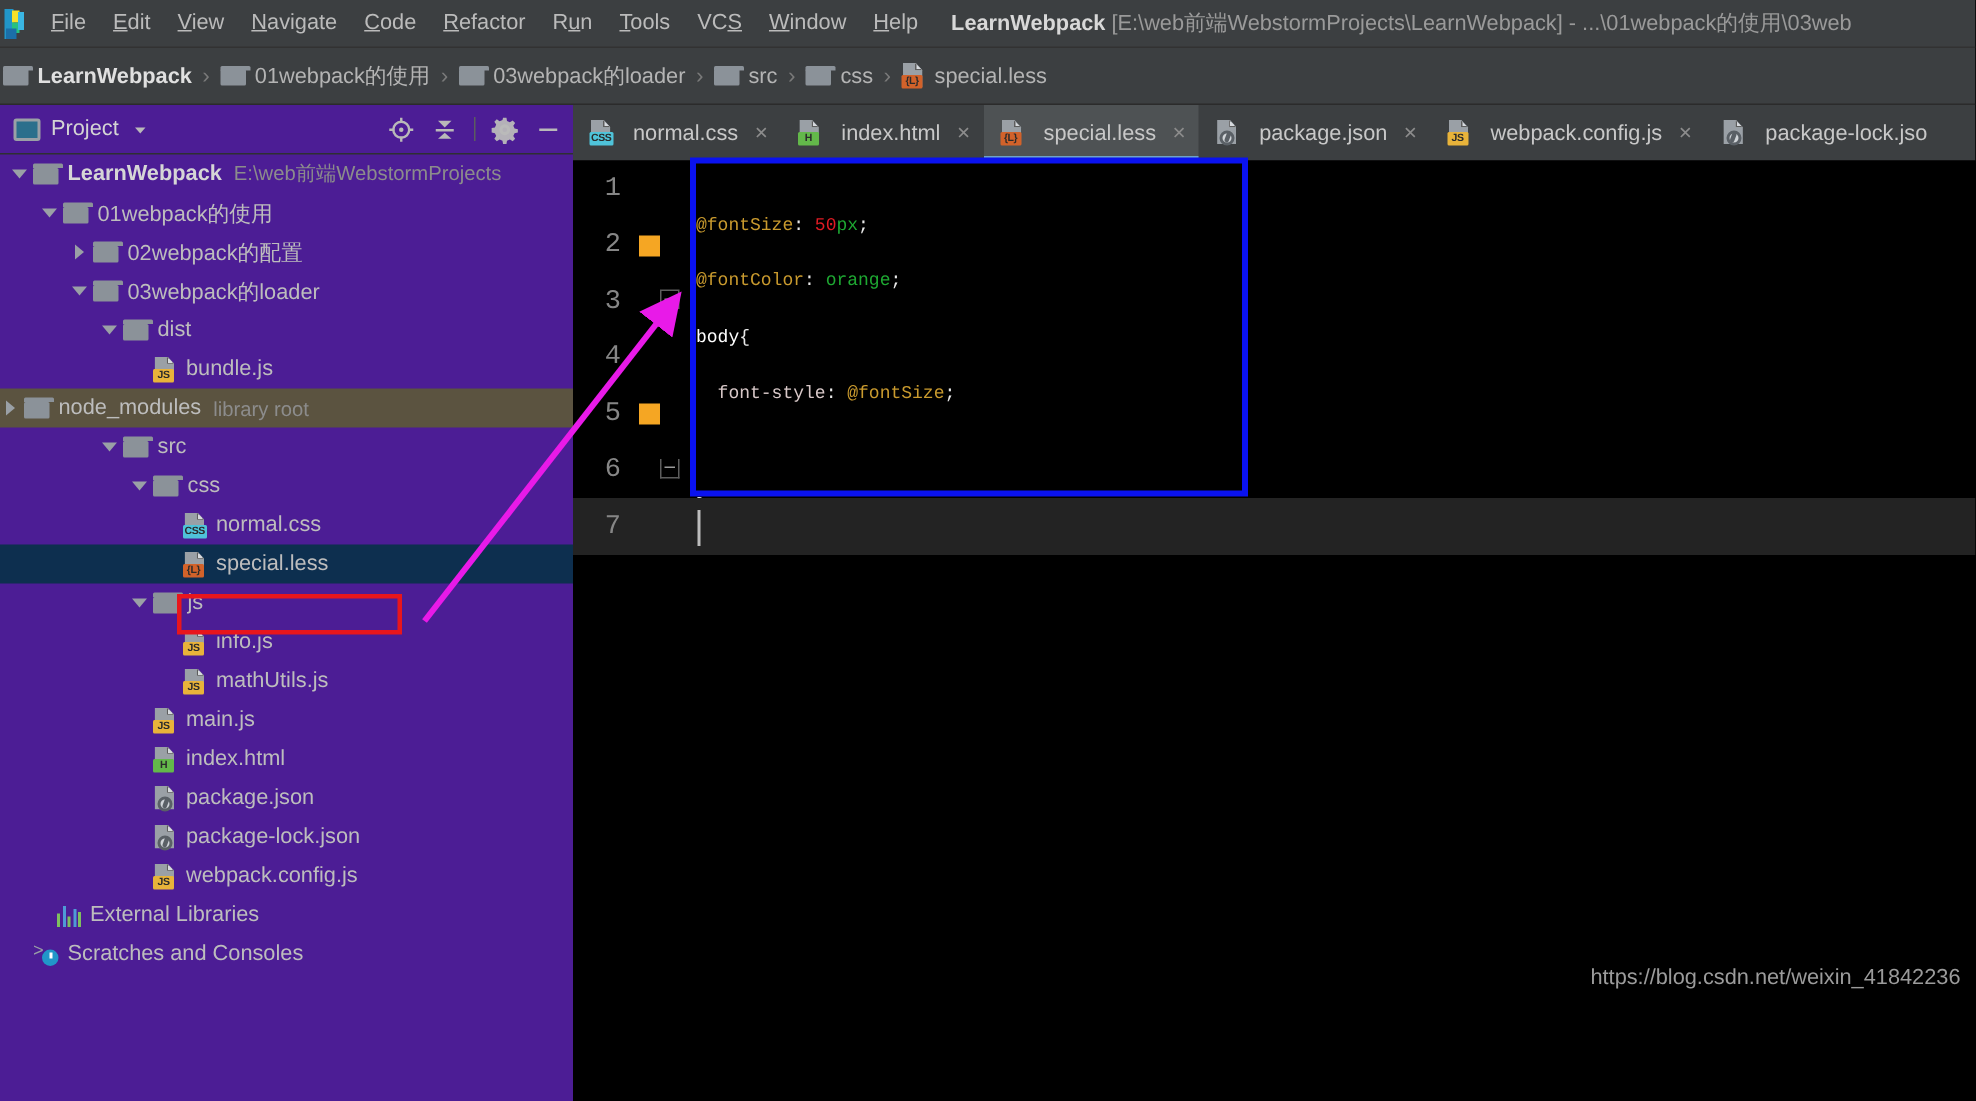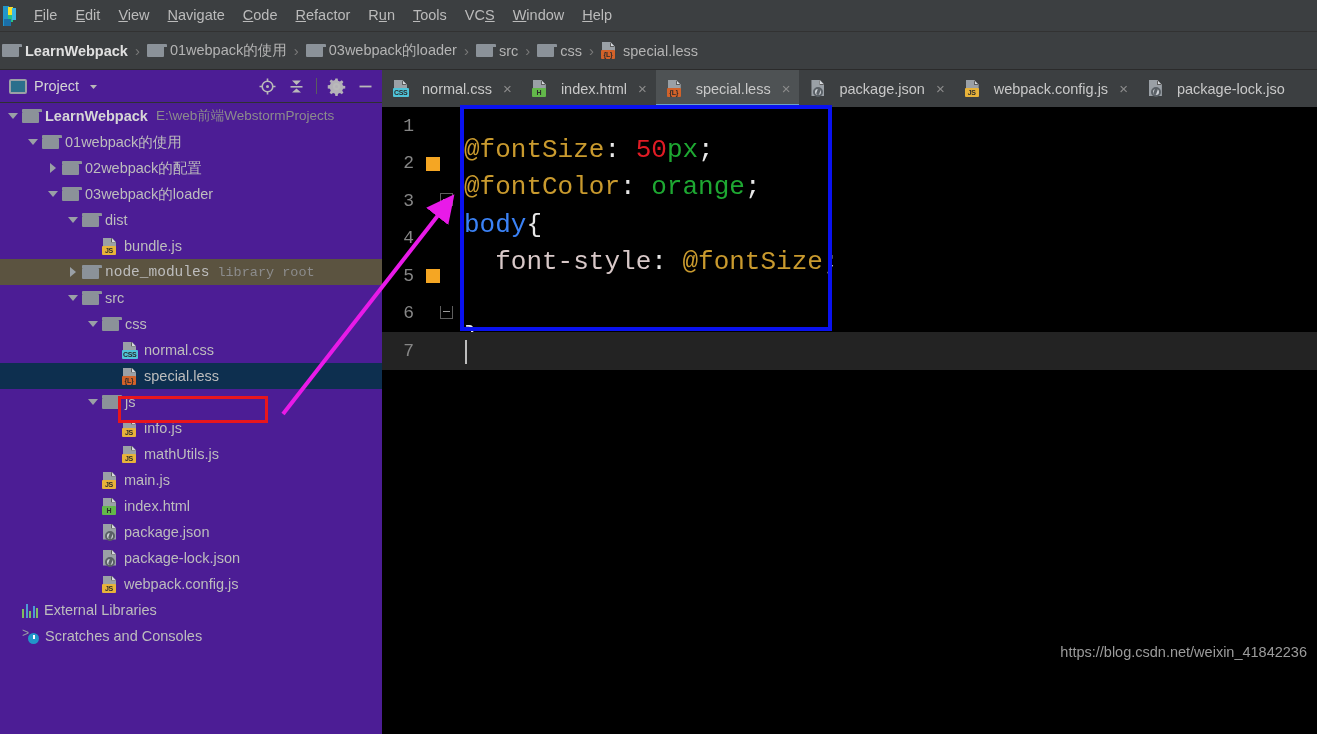--- a/index.html
+++ b/index.html
@@ -167,28 +167,28 @@
   .gmark { width:44px; height:37.5px; position:relative; flex:none; }
   .sq { position:absolute; left:12px; top:12px; width:14px; height:14px; background:#f5a623; }
   .fold {
     position:absolute; left:26px; top:11px; width:13px; height:13px;
     border:1px solid #5d5d5d;
   }
   .fold::after { content:""; position:absolute; left:2px; top:5px; width:7px; height:1px;
     background:#9a9a9a; }
   .fold.end { border-top:none; }
   .code {
-    color:#d8d8d8; font-size:26px; font-family:"Liberation Mono", monospace;
+    color:#d8d8d8; font-size:12px; font-family:"Liberation Mono", monospace;
     white-space:pre; padding-left:6px;margin-top:48px;
   }
   .t-var   { color:#c99a2e; }
   .t-num   { color:#e01b24; }
   .t-unit  { color:#1ea832; }
   .t-str   { color:#1ea832; }
-  .t-tag   { color:#3b82f6; }
+  .t-tag   { color:#ffffff; }
   .t-punct { color:#e8e8e8; }
   .t-prop  { color:#d8c8c8; }
   .caret {
     position:absolute; left:83px; top:8px; width:2px; height:24px; background:#bcbcbc;
   }
 
   
   .anno-rect-blue {
     position:absolute; left:460px; top:105px; width:372px; height:226px;
     border:4px solid #0a12f0; pointer-events:none;
@@ -225,20 +225,24 @@
         <div class="menu-item"><u>V</u>iew</div>
         <div class="menu-item"><u>N</u>avigate</div>
         <div class="menu-item"><u>C</u>ode</div>
         <div class="menu-item"><u>R</u>efactor</div>
         <div class="menu-item">R<u>u</u>n</div>
         <div class="menu-item"><u>T</u>ools</div>
         <div class="menu-item">VC<u>S</u></div>
         <div class="menu-item"><u>W</u>indow</div>
         <div class="menu-item"><u>H</u>elp</div>
       </div>
+    <div class="win-title">
+      <b>LearnWebpack</b>
+      <span>[E:\web前端WebstormProjects\LearnWebpack] - ...\01webpack的使用\03web</span>
+    </div>
   </div>
 
   <div class="crumbbar">
     <div id="crumbs" style="display:flex;align-items:center;">
         <div class="crumb first">
           <span class="ic-folder">
             <span class="tab"></span>
             <span class="bod"></span>
           </span>
           <span>LearnWebpack</span>
@@ -359,21 +363,21 @@
         </div>
         <div class="row" style="padding-left: 86px;">
           <span class="tw"></span>
           <span class="ic-file">
             <span class="pg"></span>
             <span class="fold"></span>
             <span class="badge badge-js">JS</span>
           </span>
           <span>bundle.js</span>
         </div>
-        <div class="row highlight" style="padding-left: 66px; font-family: Liberation Mono, monospace;">
+        <div class="row highlight" style="">
           <span class="tw closed"></span>
           <span class="ic-folder">
             <span class="tab"></span>
             <span class="bod"></span>
           </span>
           <span>node_modules</span>
           <span class="sub">library root</span>
         </div>
         <div class="row" style="padding-left: 66px;">
           <span class="tw open"></span>
@@ -475,21 +479,21 @@
         </div>
         <div class="row" style="padding-left: 86px;">
           <span class="tw"></span>
           <span class="ic-file">
             <span class="pg"></span>
             <span class="fold"></span>
             <span class="badge badge-js">JS</span>
           </span>
           <span>webpack.config.js</span>
         </div>
-        <div class="row" style="padding-left: 6px;">
+        <div class="row" style="padding-left: 22px;">
           <span class="tw"></span>
           <span class="ic-libs">
             <i style="height: 9px; background: rgb(127, 191, 95);"></i>
             <i style="height: 14px; background: rgb(79, 154, 214);"></i>
             <i style="height: 7px; background: rgb(127, 191, 95);"></i>
             <i style="height: 12px; background: rgb(79, 154, 214);"></i>
             <i style="height: 10px; background: rgb(127, 191, 95);"></i>
           </span>
           <span>External Libraries</span>
         </div>

